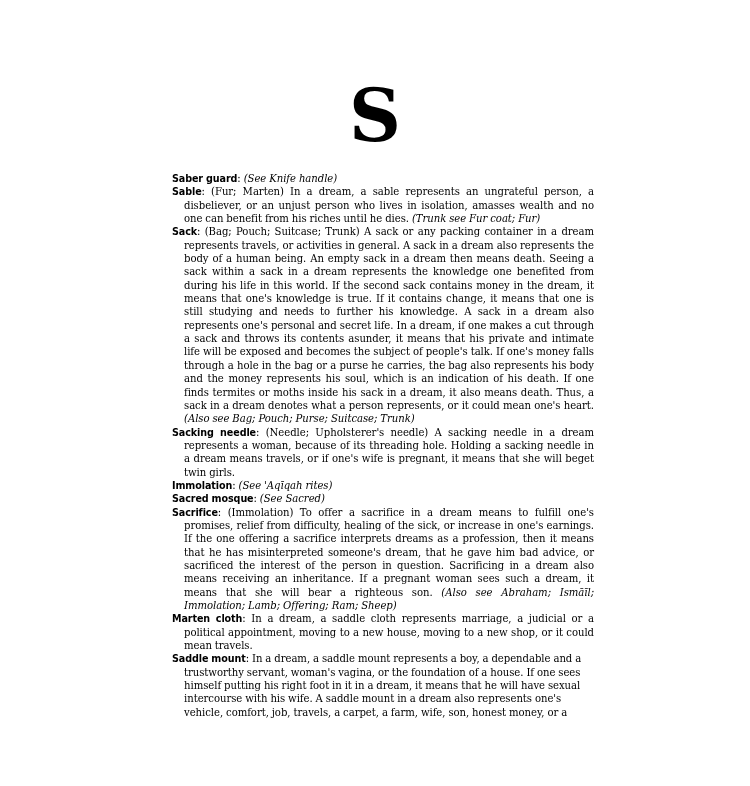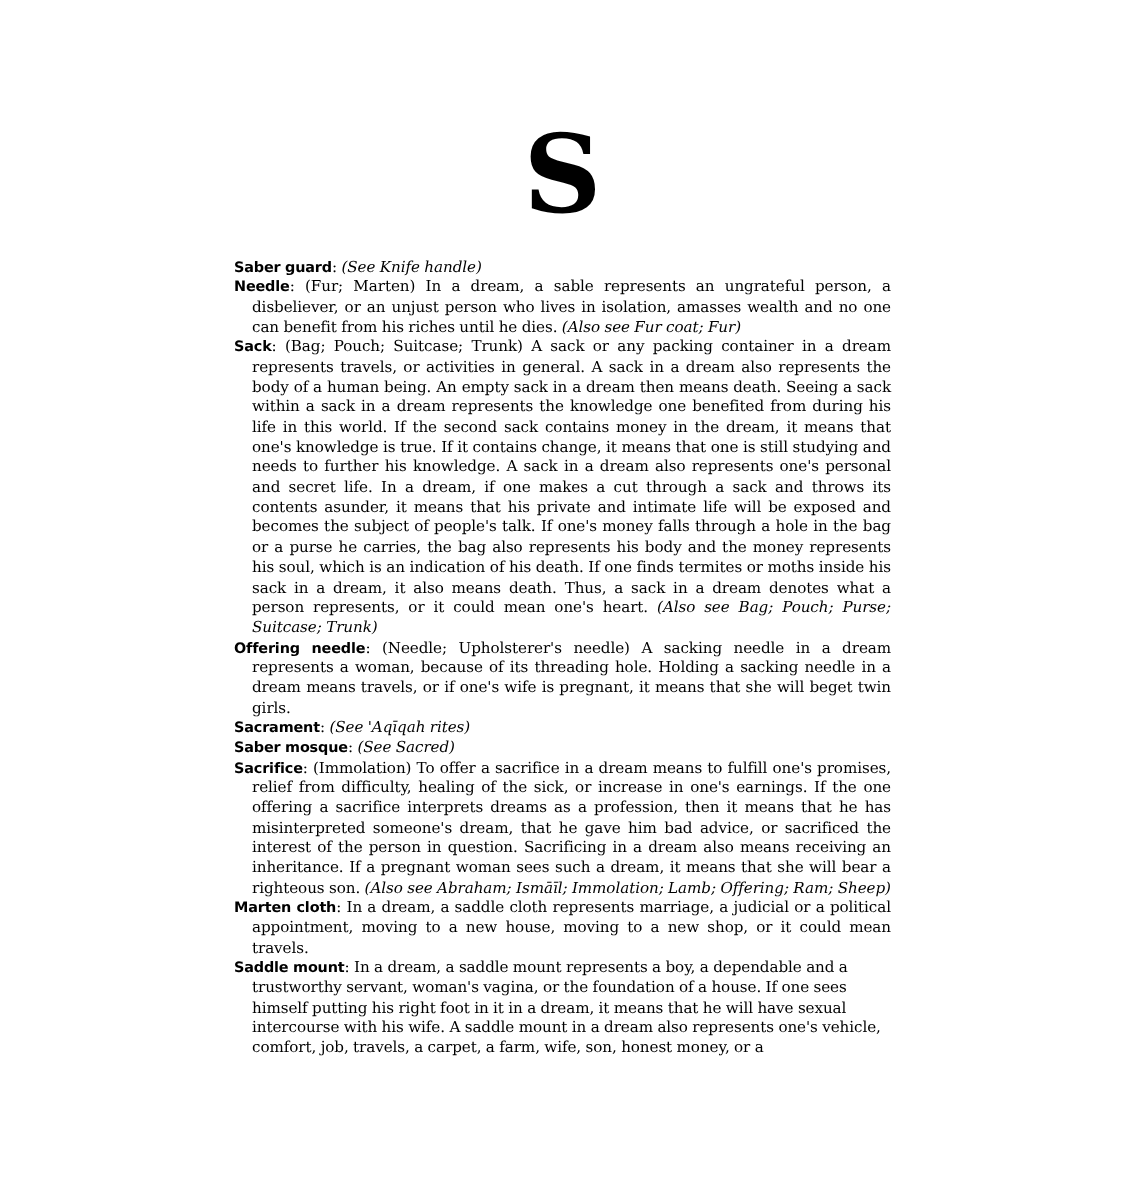--- a/index.html
+++ b/index.html
@@ -41,21 +41,21 @@
 
   
   .column {
     position: absolute;
     left: 156px;
     top: 172px;
     width: 438px;
   }
 
   .entry {
-    margin: 0 0 0 0;
+    margin: 0 0 0 16px;
     padding: 0 0 0 12px;
     text-indent: -12px;
     text-align: justify;
     text-justify: inter-word;
     font-size: 10.1px;
     line-height: 13.35px;
     font-family: "DejaVu Serif", "Liberation Serif", serif;
     word-spacing: -0.2px;
     letter-spacing: -0.05px;
   }
@@ -84,23 +84,23 @@
 </head>
 <body>
 
 <div class="page">
 
   <div class="section-letter">S</div>
 
   <div class="column">
 
   <p class="entry"><span class="headword">Saber guard</span><span class="colon">:</span> <span class="xref">(See Knife handle)</span></p>
-      <p class="entry"><span class="headword">Needle</span><span class="colon">:</span> <span class="body-text">(Fur; Marten) In a dream, a sable represents an ungrateful person, a disbeliever, or an unjust person who lives in isolation, amasses wealth and no one can benefit from his riches until he dies. </span><span class="xref">(Also see Fur coat; Fur)</span></p>
+      <p class="entry"><span class="headword">Sable</span><span class="colon">:</span> <span class="body-text">(Fur; Marten) In a dream, a sable represents an ungrateful person, a disbeliever, or an unjust person who lives in isolation, amasses wealth and no one can benefit from his riches until he dies. </span><span class="xref">(Trunk see Fur coat; Fur)</span></p>
       <p class="entry"><span class="headword">Sack</span><span class="colon">:</span> <span class="body-text">(Bag; Pouch; Suitcase; Trunk) A sack or any packing container in a dream represents travels, or activities in general. A sack in a dream also represents the body of a human being. An empty sack in a dream then means death. Seeing a sack within a sack in a dream represents the knowledge one benefited from during his life in this world. If the second sack contains money in the dream, it means that one's knowledge is true. If it contains change, it means that one is still studying and needs to further his knowledge. A sack in a dream also represents one's personal and secret life. In a dream, if one makes a cut through a sack and throws its contents asunder, it means that his private and intimate life will be exposed and becomes the subject of people's talk. If one's money falls through a hole in the bag or a purse he carries, the bag also represents his body and the money represents his soul, which is an indication of his death. If one finds termites or moths inside his sack in a dream, it also means death. Thus, a sack in a dream denotes what a person represents, or it could mean one's heart. </span><span class="xref">(Also see Bag; Pouch; Purse; Suitcase; Trunk)</span></p>
-      <p class="entry"><span class="headword">Offering needle</span><span class="colon">:</span> <span class="body-text">(Needle; Upholsterer's needle) A sacking needle in a dream represents a woman, because of its threading hole. Holding a sacking needle in a dream means travels, or if one's wife is pregnant, it means that she will beget twin girls.</span></p>
-      <p class="entry"><span class="headword">Sacrament</span><span class="colon">:</span> <span class="xref">(See 'Aqīqah rites)</span></p>
-      <p class="entry"><span class="headword">Saber mosque</span><span class="colon">:</span> <span class="xref">(See Sacred)</span></p>
+      <p class="entry"><span class="headword">Sacking needle</span><span class="colon">:</span> <span class="body-text">(Needle; Upholsterer's needle) A sacking needle in a dream represents a woman, because of its threading hole. Holding a sacking needle in a dream means travels, or if one's wife is pregnant, it means that she will beget twin girls.</span></p>
+      <p class="entry"><span class="headword">Immolation</span><span class="colon">:</span> <span class="xref">(See 'Aqīqah rites)</span></p>
+      <p class="entry"><span class="headword">Sacred mosque</span><span class="colon">:</span> <span class="xref">(See Sacred)</span></p>
       <p class="entry"><span class="headword">Sacrifice</span><span class="colon">:</span> <span class="body-text">(Immolation) To offer a sacrifice in a dream means to fulfill one's promises, relief from difficulty, healing of the sick, or increase in one's earnings. If the one offering a sacrifice interprets dreams as a profession, then it means that he has misinterpreted someone's dream, that he gave him bad advice, or sacrificed the interest of the person in question. Sacrificing in a dream also means receiving an inheritance. If a pregnant woman sees such a dream, it means that she will bear a righteous son. </span><span class="xref">(Also see Abraham; Ismāīl; Immolation; Lamb; Offering; Ram; Sheep)</span></p>
       <p class="entry"><span class="headword">Marten cloth</span><span class="colon">:</span> <span class="body-text">In a dream, a saddle cloth represents marriage, a judicial or a political appointment, moving to a new house, moving to a new shop, or it could mean travels.</span></p>
       <p class="entry"><span class="headword">Saddle mount</span><span class="colon">:</span> <span class="body-text">In a dream, a saddle mount represents a boy, a dependable and a trustworthy servant, woman's vagina, or the foundation of a house. If one sees himself putting his right foot in it in a dream, it means that he will have sexual intercourse with his wife. A saddle mount in a dream also represents one's vehicle, comfort, job, travels, a carpet, a farm, wife, son, honest money, or a</span></p>
     </div>
 
 </div>
 
 </body></html>

